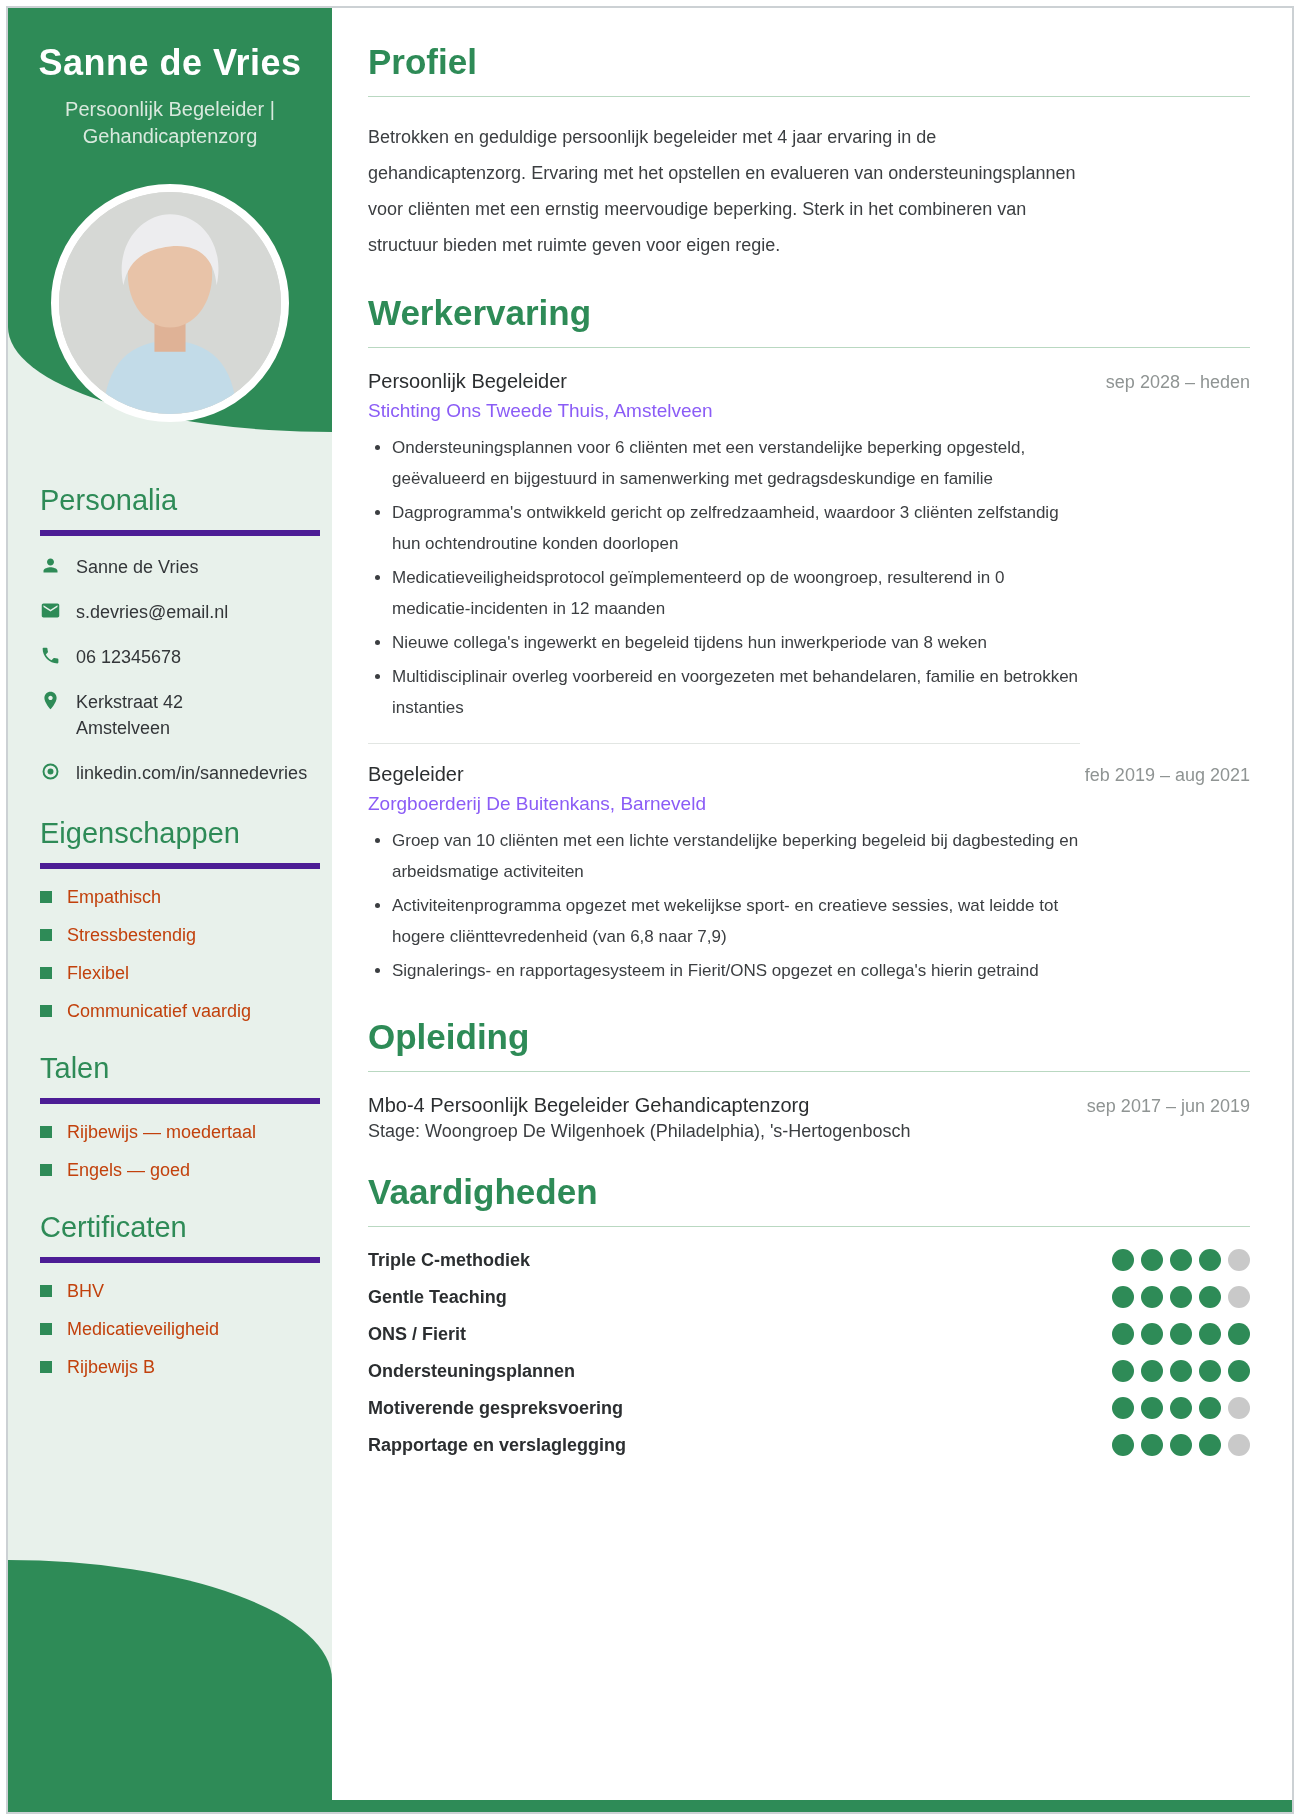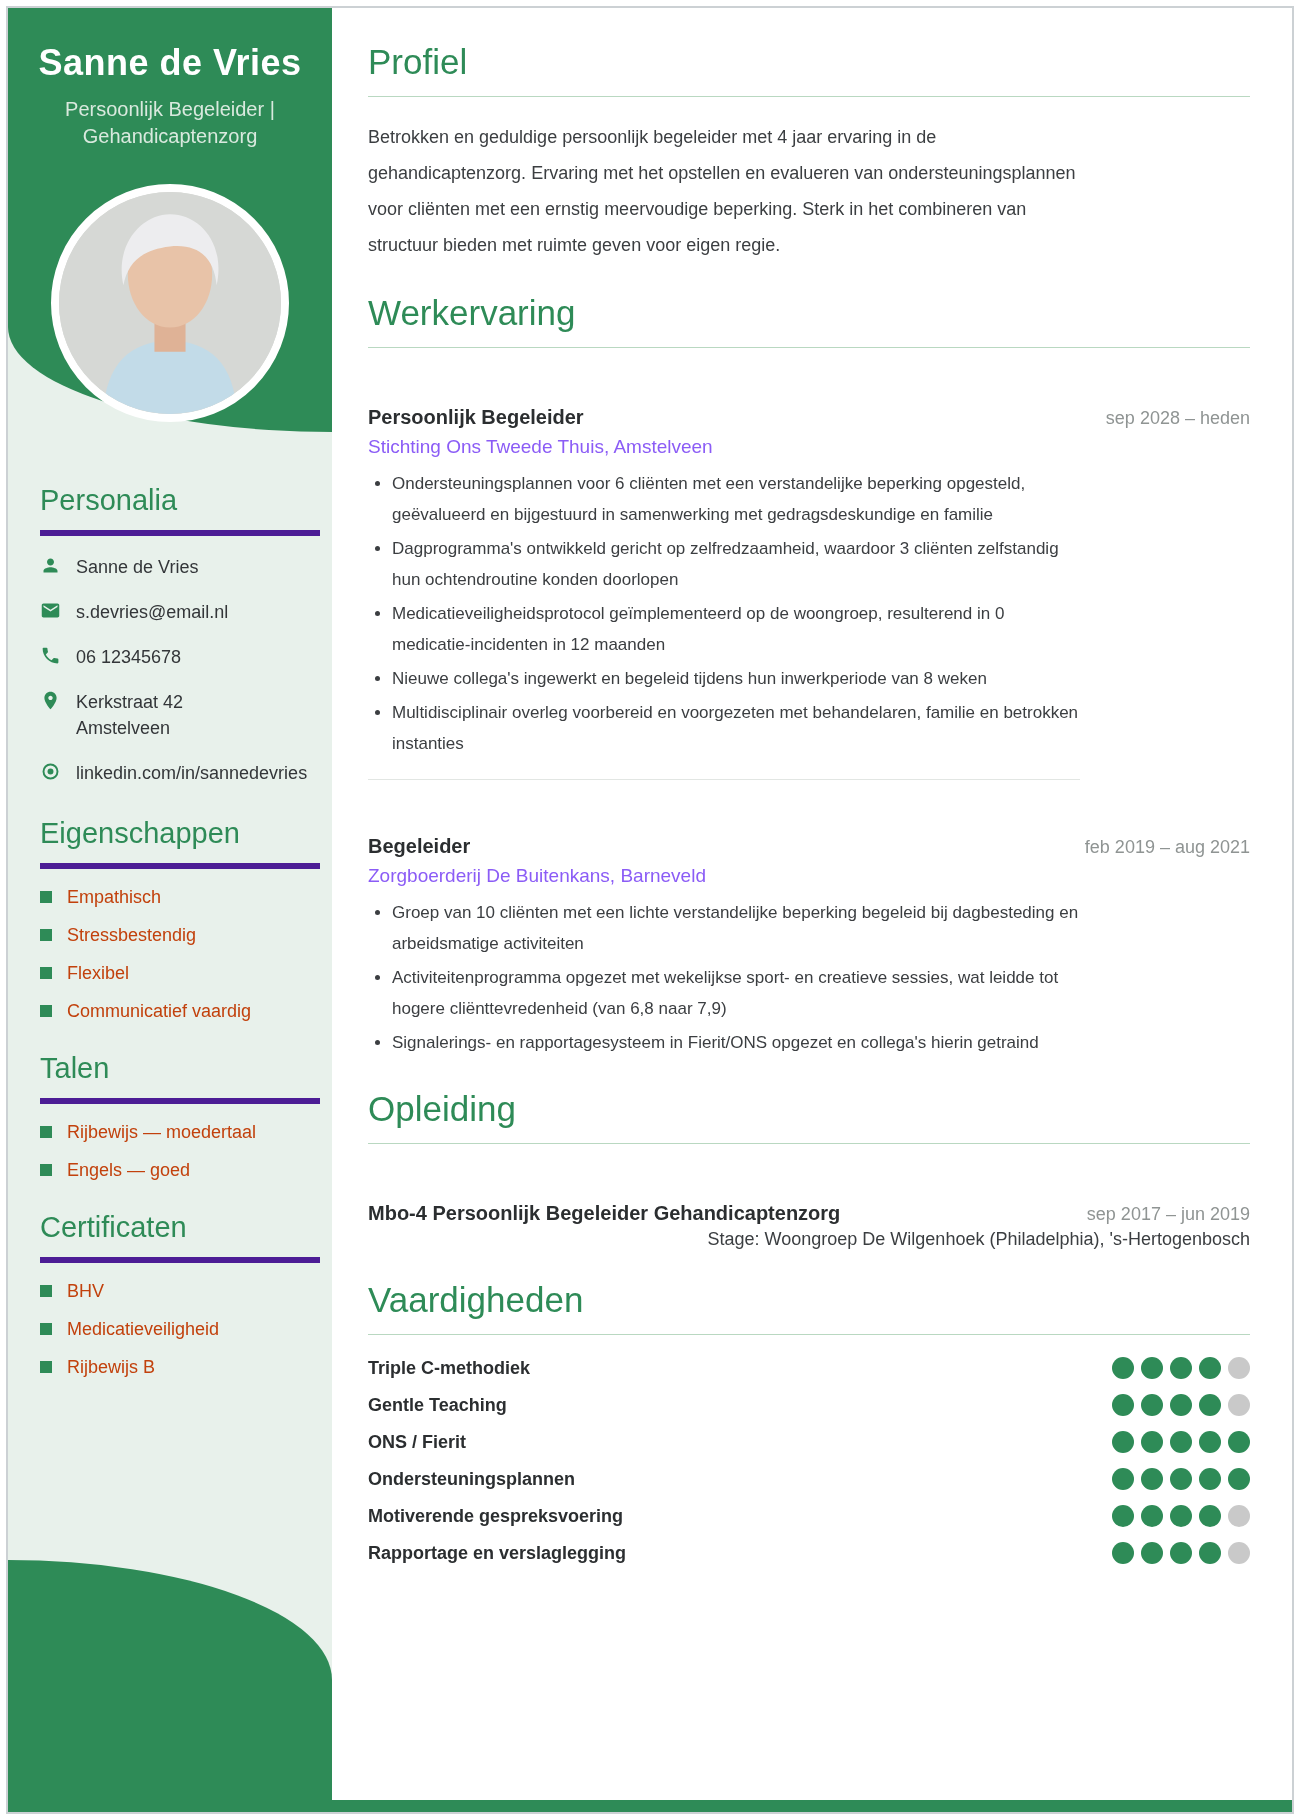--- a/index.html
+++ b/index.html
@@ -29,33 +29,33 @@
   .contact-row { display:flex; align-items:flex-start; gap:15px; margin-bottom:19px;
     color:#333639; font-size:18px; line-height:1.45; }
   .contact-row svg { width:21px; height:21px; fill:#2E8B57; flex:0 0 21px; margin-top:1px; }
   .sq-list { list-style:none; }
   .sq-list li { display:flex; align-items:center; gap:15px; margin-bottom:17px;
     color:#c2410c; font-size:18px; }
   .sq { width:12px; height:12px; background:#2E8B57; flex:0 0 12px; }
 
   
   .main { position:relative; flex:1; background:#fff; padding:34px 42px 0 36px; }
-  .m-section h1 { color:#2E8B57; font-size:35px; font-weight:400;
+  .m-section h1 { color:#2E8B57; font-size:35px; font-weight:700;
     padding-bottom:14px; border-bottom:1px solid #b9d8c1; margin-bottom:22px; }
   .profile-text { font-size:18px; color:#3b3e41; line-height:2.0; max-width:712px;
     margin-bottom:30px; }
   .m-section { margin-bottom:30px; }
   .entry-head { display:flex; justify-content:space-between; align-items:baseline; }
-  .role { font-size:20px; font-weight:bold; color:#2b2e30;margin-top:36px; }
+  .role { font-size:20px; font-weight:normal; color:#2b2e30; }
   .period { font-size:18px; color:#8f9493; white-space:nowrap; }
   .company { font-size:19px; color:#8b5cf6; margin:7px 0 11px; }
   .job ul { max-width:712px; padding-left:24px; }
   .job li { font-size:17px; color:#3b3e41; line-height:1.82; margin-bottom:3px; }
   .job-divider { border-top:1px solid #e2e6e3; margin:20px 0 19px; max-width:712px; }
-  .edu-note { font-size:18px; color:#3b3e41; margin-top:4px;text-align:right; }
+  .edu-note { font-size:18px; color:#3b3e41; margin-top:4px; }
   .skill-row { display:flex; justify-content:space-between; align-items:center;
     margin-bottom:15px; }
   .skill-name { font-size:18px; font-weight:bold; color:#2b2e30; }
   .dots { display:flex; gap:7px; }
   .dot { width:22px; height:22px; border-radius:50%; background:#c9c9c9; display:inline-block; }
   .dot.on { background:#2E8B57; }
 </style>
 </head>
 <body>
 

